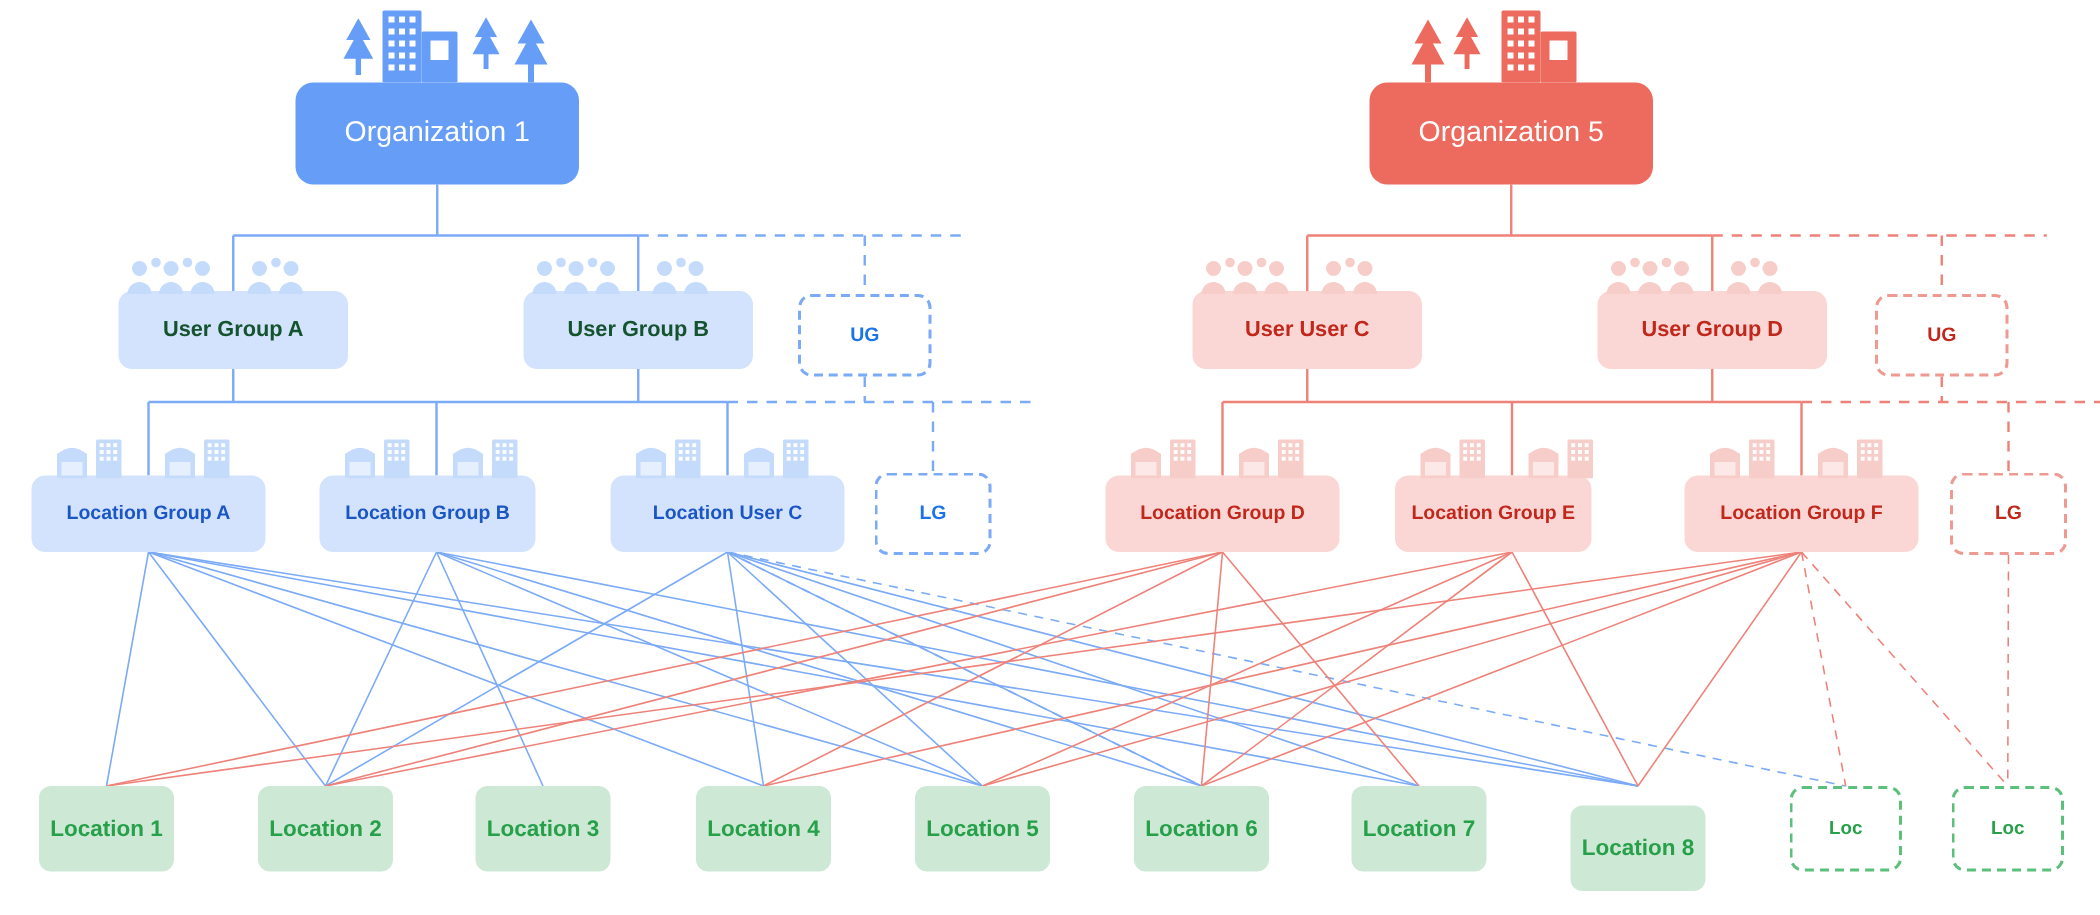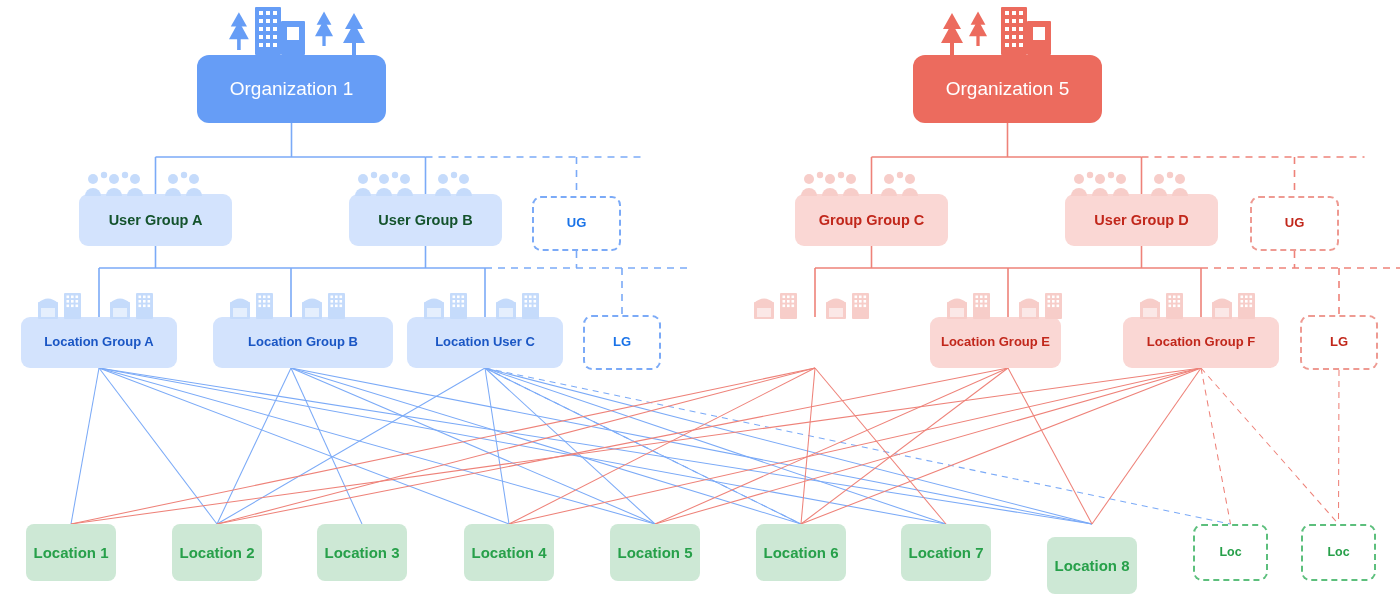--- a/index.html
+++ b/index.html
@@ -202,21 +202,21 @@
         <path d="M46,26 a8,8 0 0 1 16,0 z" fill="#C5DBFB"></path>
         <circle cx="92" cy="9" r="5" fill="#C5DBFB"></circle>
         <path d="M84,26 a8,8 0 0 1 16,0 z" fill="#C5DBFB"></path>
         <circle cx="113" cy="9" r="5" fill="#C5DBFB"></circle>
         <path d="M105,26 a8,8 0 0 1 16,0 z" fill="#C5DBFB"></path>
         <circle cx="23" cy="5" r="3.2" fill="#C5DBFB"></circle>
         <circle cx="44" cy="5" r="3.2" fill="#C5DBFB"></circle>
         <circle cx="103" cy="5" r="3.2" fill="#C5DBFB"></circle>
       </svg></div>
     <div class="node ug red" style="left: 795px; top: 194px; width: 153px; height: 52px;">
-      <span>Group Group C</span>
+      <span>User User C</span>
     </div>
     <div class="deco" style="left: 796.5px; top: 170px;"><svg viewBox="0 0 150 26" width="150" height="26">
         <circle cx="12" cy="9" r="5" fill="#F7CDC9"></circle>
         <path d="M4,26 a8,8 0 0 1 16,0 z" fill="#F7CDC9"></path>
         <circle cx="33" cy="9" r="5" fill="#F7CDC9"></circle>
         <path d="M25,26 a8,8 0 0 1 16,0 z" fill="#F7CDC9"></path>
         <circle cx="54" cy="9" r="5" fill="#F7CDC9"></circle>
         <path d="M46,26 a8,8 0 0 1 16,0 z" fill="#F7CDC9"></path>
         <circle cx="92" cy="9" r="5" fill="#F7CDC9"></circle>
         <path d="M84,26 a8,8 0 0 1 16,0 z" fill="#F7CDC9"></path>
@@ -268,21 +268,21 @@
         <rect x="114.5" y="6.5" width="2.6" height="2.6" fill="#fff"></rect>
         <rect x="119" y="6.5" width="2.6" height="2.6" fill="#fff"></rect>
         <rect x="123.5" y="6.5" width="2.6" height="2.6" fill="#fff"></rect>
         <rect x="114.5" y="11" width="2.6" height="2.6" fill="#fff"></rect>
         <rect x="119" y="11" width="2.6" height="2.6" fill="#fff"></rect>
         <rect x="123.5" y="11" width="2.6" height="2.6" fill="#fff"></rect>
         <rect x="114.5" y="15.5" width="2.6" height="2.6" fill="#fff"></rect>
         <rect x="119" y="15.5" width="2.6" height="2.6" fill="#fff"></rect>
         <rect x="123.5" y="15.5" width="2.6" height="2.6" fill="#fff"></rect>
       </svg></div>
-    <div class="node lg blue" style="left: 213px; top: 317px; width: 180px; height: 51px;">
+    <div class="node lg blue" style="left: 213px; top: 317px; width: 144px; height: 51px;">
       <span>Location Group B</span>
     </div>
     <div class="deco" style="left: 216px; top: 289px;"><svg viewBox="0 0 150 30" width="150" height="30">
         <rect x="14" y="13" width="20" height="17" fill="#C5DBFB" rx="1"></rect>
         <path d="M14,14 q10,-9 20,0 z" fill="#C5DBFB"></path>
         <rect x="17" y="19" width="14" height="9" fill="#fff" opacity="0.55"></rect>
         <rect x="40" y="4" width="17" height="26" fill="#C5DBFB" rx="1"></rect>
         <rect x="42.5" y="6.5" width="2.6" height="2.6" fill="#fff"></rect>
         <rect x="47" y="6.5" width="2.6" height="2.6" fill="#fff"></rect>
         <rect x="51.5" y="6.5" width="2.6" height="2.6" fill="#fff"></rect>
@@ -330,20 +330,23 @@
         <rect x="114.5" y="6.5" width="2.6" height="2.6" fill="#fff"></rect>
         <rect x="119" y="6.5" width="2.6" height="2.6" fill="#fff"></rect>
         <rect x="123.5" y="6.5" width="2.6" height="2.6" fill="#fff"></rect>
         <rect x="114.5" y="11" width="2.6" height="2.6" fill="#fff"></rect>
         <rect x="119" y="11" width="2.6" height="2.6" fill="#fff"></rect>
         <rect x="123.5" y="11" width="2.6" height="2.6" fill="#fff"></rect>
         <rect x="114.5" y="15.5" width="2.6" height="2.6" fill="#fff"></rect>
         <rect x="119" y="15.5" width="2.6" height="2.6" fill="#fff"></rect>
         <rect x="123.5" y="15.5" width="2.6" height="2.6" fill="#fff"></rect>
       </svg></div>
+    <div class="node lg red" style="left: 737px; top: 317px; width: 156px; height: 51px;">
+      <span>Location Group D</span>
+    </div>
     <div class="deco" style="left: 740px; top: 289px;"><svg viewBox="0 0 150 30" width="150" height="30">
         <rect x="14" y="13" width="20" height="17" fill="#F7CDC9" rx="1"></rect>
         <path d="M14,14 q10,-9 20,0 z" fill="#F7CDC9"></path>
         <rect x="17" y="19" width="14" height="9" fill="#fff" opacity="0.55"></rect>
         <rect x="40" y="4" width="17" height="26" fill="#F7CDC9" rx="1"></rect>
         <rect x="42.5" y="6.5" width="2.6" height="2.6" fill="#fff"></rect>
         <rect x="47" y="6.5" width="2.6" height="2.6" fill="#fff"></rect>
         <rect x="51.5" y="6.5" width="2.6" height="2.6" fill="#fff"></rect>
         <rect x="42.5" y="11" width="2.6" height="2.6" fill="#fff"></rect>
         <rect x="47" y="11" width="2.6" height="2.6" fill="#fff"></rect>

